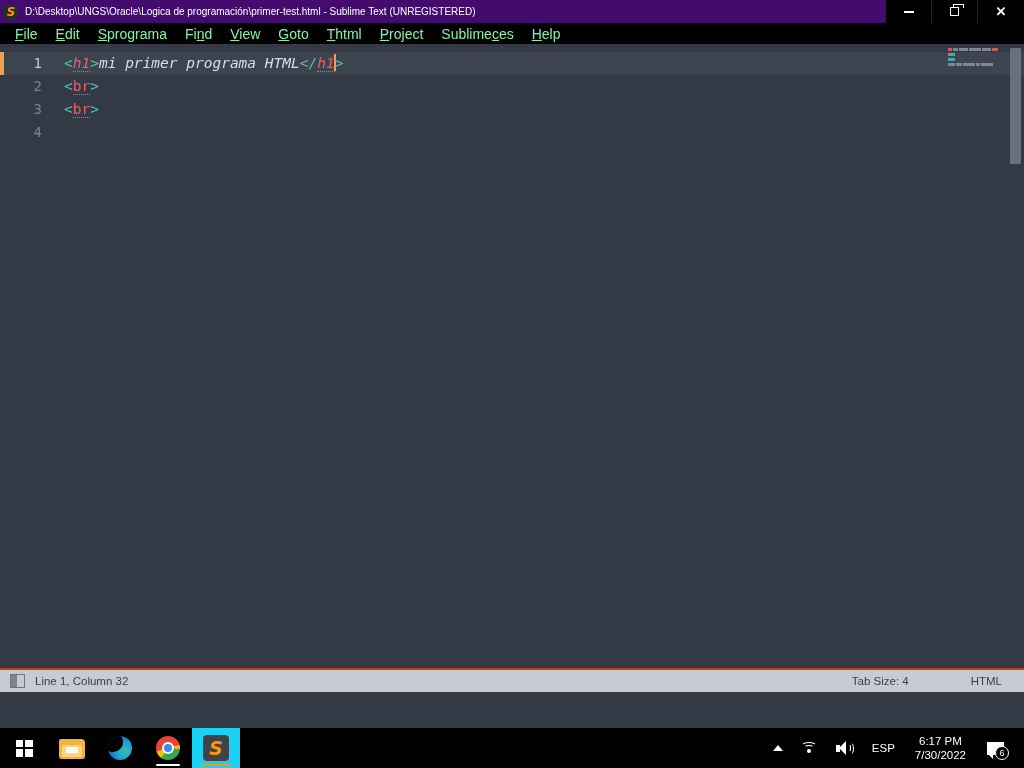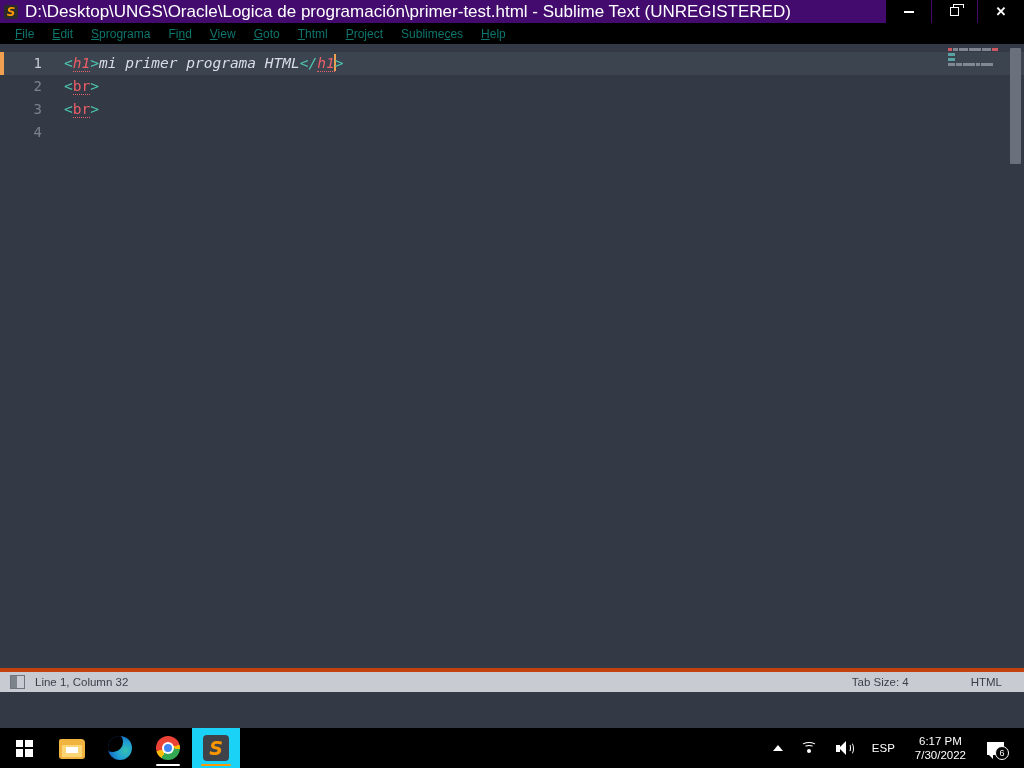--- a/index.html
+++ b/index.html
@@ -36,21 +36,21 @@
     background: #2b2b2b;
     border-radius: 2px;
     display: flex; align-items: center; justify-content: center;
     font-family: "DejaVu Sans", sans-serif;
     font-size: 12px; font-weight: bold; font-style: italic;
     color: #ff9800;
     line-height: 1;
   }
   .tb-title {
     flex: 1;
-    font-size: 17px;
+    font-size: 10px;
     color: #ffffff;
     white-space: nowrap;
     overflow: hidden;
     padding-left: 3px;
   }
   .tb-buttons { display: flex; height: 23px; }
   .tb-btn {
     width: 46px; height: 23px;
     background: #000000;
     color: #ffffff;
@@ -72,22 +72,22 @@
 
   
   .menubar {
     height: 21px;
     background: #000000;
     display: flex;
     align-items: center;
     padding-left: 6px;
   }
   .menu-item {
-    color: #0f766e;
-    font-size: 12px;
+    color: #86efac;
+    font-size: 14px;
     padding: 6px 9px;
     white-space: nowrap;
   }
   .menu-item .mn { text-decoration: underline; }
 
   
   .tabbar {
     height: 28px;
     background: #6e7682;
     display: flex;
@@ -222,21 +222,21 @@
   }
 
   
   .statusbar {
     height: 24px;
     background: #c8ccd2;
     display: flex;
     align-items: center;
     font-size: 11.5px;
     color: #3a3f47;
-    border-top: 4px solid #c2410c;
+    border-top: 2px solid #c2410c;
   }
   .sb-icon {
     width: 15px; height: 14px;
     margin: 0 10px 0 10px;
     background: #c8ccd2;
     border: 1.5px solid #6f757d;
     display: flex;
   }
   .sb-icon i { display:block; width:6px; background:#7d838b; }
   .sb-pos { }

